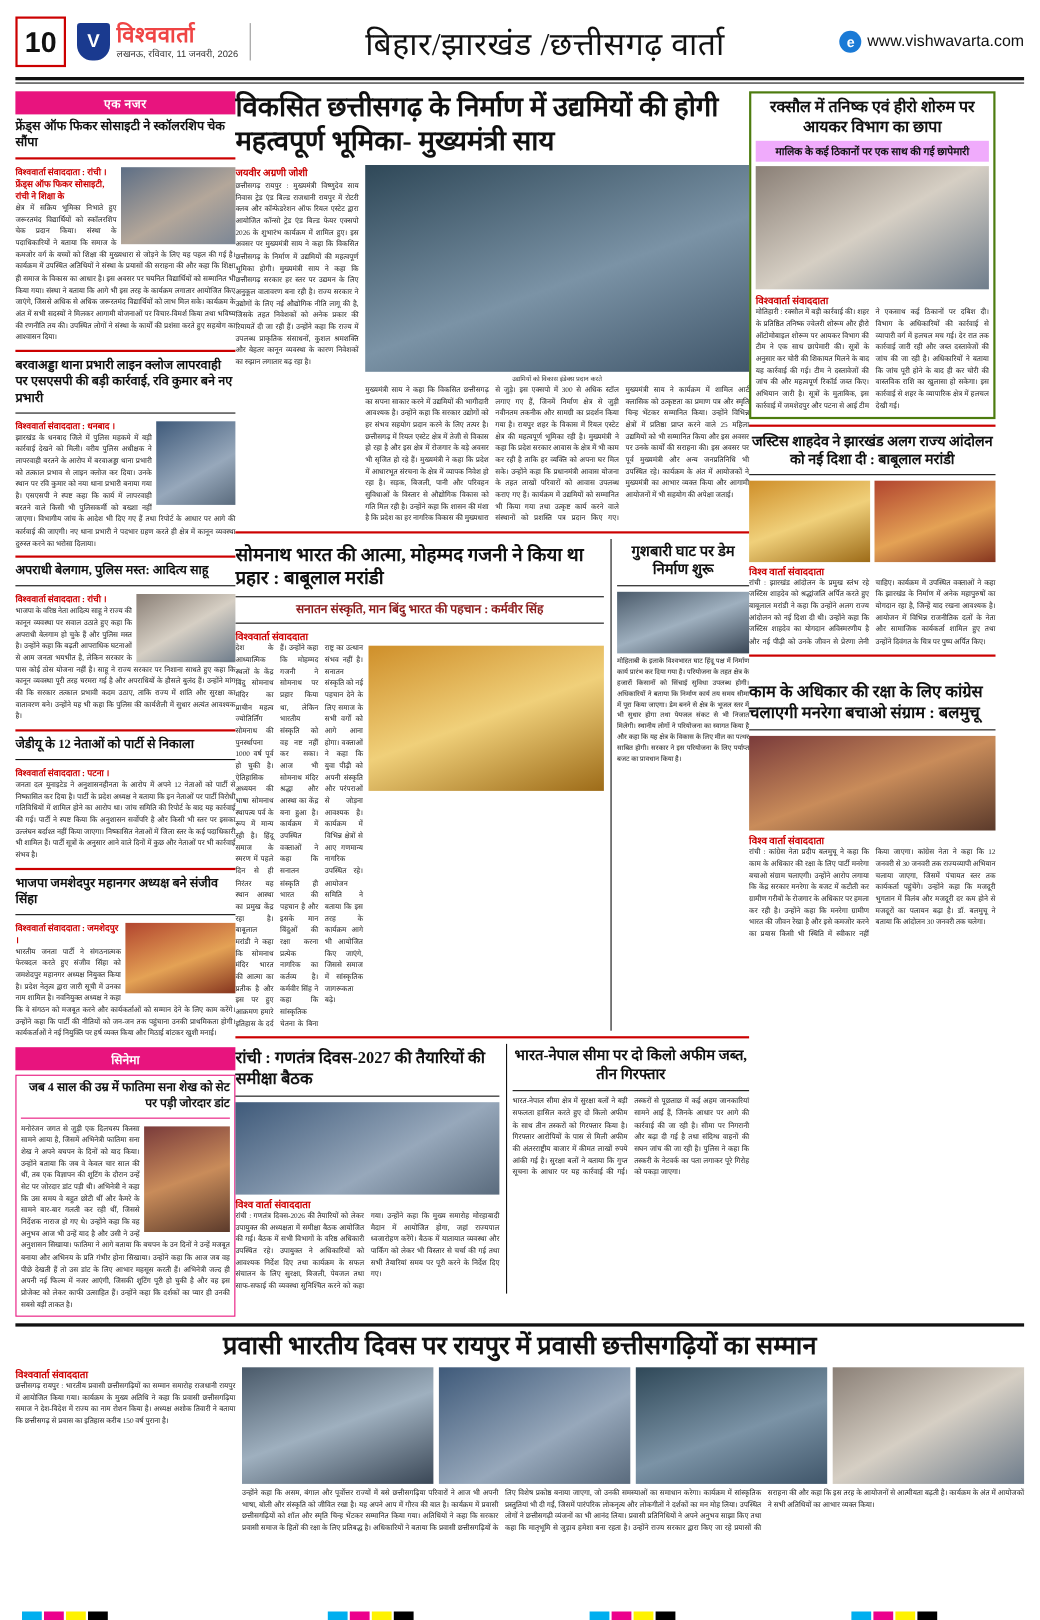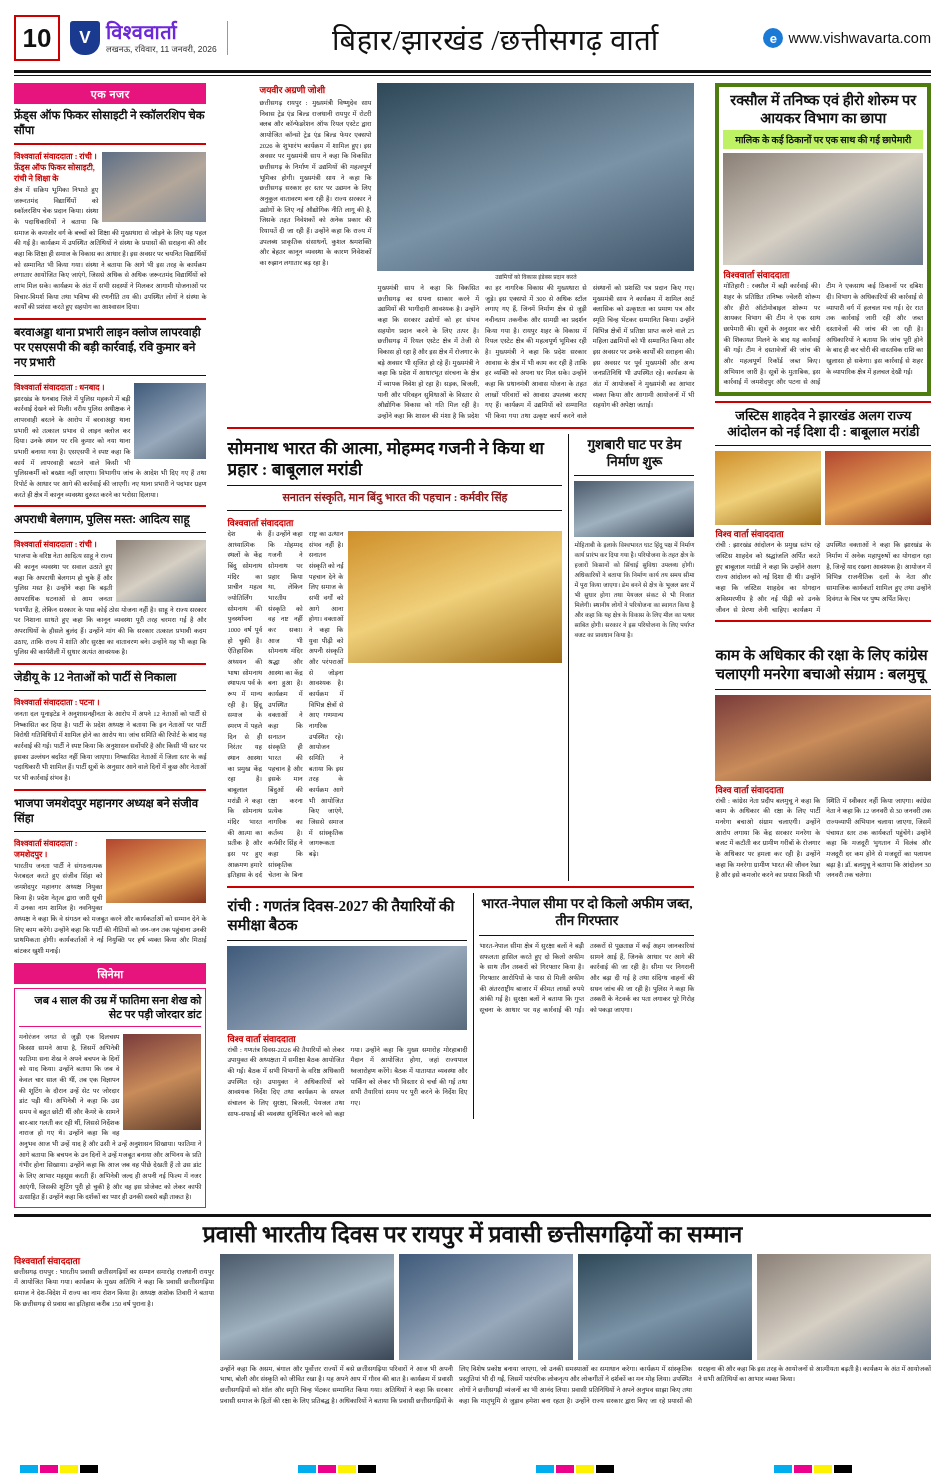--- a/index.html
+++ b/index.html
@@ -20,32 +20,32 @@
     width:46px; height:46px; border:2px solid #c00; display:flex; align-items:center; justify-content:center;
     font-family:"Liberation Sans", sans-serif; font-weight:bold; font-size:26px; color:#111;
   }
   .logo-box { display:flex; align-items:center; margin-left:10px; padding-right:10px; border-right:1px solid #999; }
   .logo-emblem {
     width:30px; height:34px; background:#1a3a8f; border-radius:3px 3px 14px 14px;
     display:flex; align-items:center; justify-content:center; color:#fff; font-size:17px; font-weight:bold;
     font-family:"Liberation Sans", sans-serif;
   }
   .logo-text { margin-left:6px; line-height:1; }
-  .logo-title { font-size:20px; font-weight:bold; color:#6d28d9; letter-spacing:.5px; }
+  .logo-title { font-size:20px; font-weight:bold; color:#ef4444; letter-spacing:.5px; }
   .logo-sub { font-size:8.5px; color:#333; margin-top:3px; font-family:"Liberation Sans", sans-serif; }
   .masthead-center { flex:1; text-align:center; }
   .masthead-center .edition { font-size:29px; font-weight:normal; letter-spacing:.5px; }
   .masthead-right { display:flex; align-items:center; font-family:"Liberation Sans", sans-serif; font-size:14.5px; }
   .eicon { width:20px; height:20px; border-radius:50%; background:#1a7ad6; color:#fff; display:inline-flex;
     align-items:center; justify-content:center; font-size:13px; font-weight:bold; margin-right:5px; }
   .rule-thick { height:3px; background:#111; margin:0 14px; }
   .rule-thin { height:1px; background:#111; margin:2px 14px 0 14px; }
 
   
-  .body-grid { display:flex; gap:21px; padding:7px 14px 0 14px; }
+  .body-grid { display:flex; gap:0; padding:7px 14px 0 14px; }
   .col { }
   .col-left { width:200px; }
   .col-mid { width:467px; }
   .col-right { width:224px; }
 
   
   .pink-head {
     background:#e8147e; color:#fff; text-align:center; font-size:11px; font-weight:bold;
     padding:3px 0; letter-spacing:.5px;
   }
@@ -87,21 +87,21 @@
   .mid-flex { display:flex; gap:6px; }
   .banner-title {
     font-size:23px; font-weight:bold; text-align:center; line-height:1.2; margin:2px 0 4px;
   }
   .maroon-bar {
     background:#8d1b1b; color:#fff; text-align:center; font-size:11px; font-weight:bold; padding:4px 6px;
   }
 
   
   .rt-head { font-size:14.5px; font-weight:bold; line-height:1.25; text-align:center; color:#111; }
-  .yellowbar { background:#bef264; color:#111; font-size:9.5px; font-weight:bold; text-align:center; padding:3px 4px; }
+  .yellowbar { background:#f0abfc; color:#111; font-size:9.5px; font-weight:bold; text-align:center; padding:3px 4px; }
 
   
   .cinema-head { background:#e8147e; color:#fff; text-align:center; font-size:11px; font-weight:bold; padding:3px; }
   .cinema-wrap { border:1px solid #e8147e; margin-top:4px; padding:4px; }
   .cinema-title { font-size:11px; font-weight:bold; line-height:1.3; text-align:right; }
 
   
   .reg-strip { position:absolute; left:0; bottom:0; width:945px; height:24px; display:flex; align-items:center; }
   .reg-row { display:flex; gap:2px; margin-left:20px; }
   .sw { width:18px; height:12px; }
@@ -187,22 +187,23 @@
           <div class="sep" style="background:#e8147e;height:1px;"></div>
           <div class="photo ph-e inline-img-right" style="width:78px;height:96px;"></div>
           <div class="txt">मनोरंजन जगत से जुड़ी एक दिलचस्प किस्सा सामने आया है, जिसमें अभिनेत्री फातिमा सना शेख ने अपने बचपन के दिनों को याद किया। उन्होंने बताया कि जब वे केवल चार साल की थीं, तब एक विज्ञापन की शूटिंग के दौरान उन्हें सेट पर जोरदार डांट पड़ी थी। अभिनेत्री ने कहा कि उस समय वे बहुत छोटी थीं और कैमरे के सामने बार-बार गलती कर रही थीं, जिससे निर्देशक नाराज हो गए थे। उन्होंने कहा कि वह अनुभव आज भी उन्हें याद है और उसी ने उन्हें अनुशासन सिखाया। फातिमा ने आगे बताया कि बचपन के उन दिनों ने उन्हें मजबूत बनाया और अभिनय के प्रति गंभीर होना सिखाया। उन्होंने कहा कि आज जब वह पीछे देखती हैं तो उस डांट के लिए आभार महसूस करती हैं। अभिनेत्री जल्द ही अपनी नई फिल्म में नजर आएंगी, जिसकी शूटिंग पूरी हो चुकी है और वह इस प्रोजेक्ट को लेकर काफी उत्साहित हैं। उन्होंने कहा कि दर्शकों का प्यार ही उनकी सबसे बड़ी ताकत है।</div>
         </div>
       </div>
     </div>
 
     <div class="col col-mid">
 
       <div>
+        <h2 class="head-main">विकसित छत्तीसगढ़ के निर्माण में उद्यमियों की होगी महत्वपूर्ण भूमिका- मुख्यमंत्री साय</h2>
         <div class="mid-flex">
-          <div style="width:112px;margin-left:32px;">
+          <div style="width:112px;">
             <div class="kicker">जयवीर अग्रणी जोशी</div>
             <div class="txt" style="margin-top:2px;">छत्तीसगढ़ रायपुर : मुख्यमंत्री विष्णुदेव साय निवास ट्रेड एंड बिल्ड राजधानी रायपुर में रोटरी क्लब और कॉन्फेडरेशन ऑफ रियल एस्टेट द्वारा आयोजित कॉन्सो ट्रेड एंड बिल्ड फेयर एक्सपो 2026 के शुभारंभ कार्यक्रम में शामिल हुए। इस अवसर पर मुख्यमंत्री साय ने कहा कि विकसित छत्तीसगढ़ के निर्माण में उद्यमियों की महत्वपूर्ण भूमिका होगी। मुख्यमंत्री साय ने कहा कि छत्तीसगढ़ सरकार हर स्तर पर उद्यमन के लिए अनुकूल वातावरण बना रही है। राज्य सरकार ने उद्योगों के लिए नई औद्योगिक नीति लागू की है, जिसके तहत निवेशकों को अनेक प्रकार की रियायतें दी जा रही हैं। उन्होंने कहा कि राज्य में उपलब्ध प्राकृतिक संसाधनों, कुशल श्रमशक्ति और बेहतर कानून व्यवस्था के कारण निवेशकों का रुझान लगातार बढ़ रहा है।</div>
           </div>
           <div style="flex:1;">
             <div class="photo ph-f" style="width:100%;height:188px;"></div>
             <div class="cap">उद्यमियों को विकास इंडेक्स प्रदान करते</div>
             <div class="txt cols3" style="margin-top:2px;">
               <span>मुख्यमंत्री साय ने कहा कि विकसित छत्तीसगढ़ का सपना साकार करने में उद्यमियों की भागीदारी आवश्यक है। उन्होंने कहा कि सरकार उद्योगों को हर संभव सहयोग प्रदान करने के लिए तत्पर है। छत्तीसगढ़ में रियल एस्टेट क्षेत्र में तेजी से विकास हो रहा है और इस क्षेत्र में रोजगार के बड़े अवसर भी सृजित हो रहे हैं। मुख्यमंत्री ने कहा कि प्रदेश में आधारभूत संरचना के क्षेत्र में व्यापक निवेश हो रहा है। सड़क, बिजली, पानी और परिवहन सुविधाओं के विस्तार से औद्योगिक विकास को गति मिल रही है। उन्होंने कहा कि शासन की मंशा है कि प्रदेश का हर नागरिक विकास की मुख्यधारा से जुड़े। इस एक्सपो में 300 से अधिक स्टॉल लगाए गए हैं, जिनमें</span>
               <span>निर्माण क्षेत्र से जुड़ी नवीनतम तकनीक और सामग्री का प्रदर्शन किया गया है। रायपुर शहर के विकास में रियल एस्टेट क्षेत्र की महत्वपूर्ण भूमिका रही है। मुख्यमंत्री ने कहा कि प्रदेश सरकार आवास के क्षेत्र में भी काम कर रही है ताकि हर व्यक्ति को अपना घर मिल सके। उन्होंने कहा कि प्रधानमंत्री आवास योजना के तहत लाखों परिवारों को आवास उपलब्ध कराए गए हैं। कार्यक्रम में उद्यमियों को सम्मानित भी किया गया तथा उत्कृष्ट कार्य करने वाले संस्थानों को प्रशस्ति पत्र प्रदान किए गए।</span>
               <span>मुख्यमंत्री साय ने कार्यक्रम में शामिल आर्ट क्लासिक को उत्कृष्टता का प्रमाण पत्र और स्मृति चिन्ह भेंटकर सम्मानित किया। उन्होंने विभिन्न क्षेत्रों में प्रतिष्ठा प्राप्त करने वाले 25 महिला उद्यमियों को भी सम्मानित किया और इस अवसर पर उनके कार्यों की सराहना की। इस अवसर पर पूर्व मुख्यमंत्री और अन्य जनप्रतिनिधि भी उपस्थित रहे। कार्यक्रम के अंत में आयोजकों ने मुख्यमंत्री का आभार व्यक्त किया और आगामी आयोजनों में भी सहयोग की अपेक्षा जताई।</span>
@@ -251,21 +252,21 @@
         <div style="width:221px;border-left:1px solid #111;padding-left:5px;">
           <div class="head3" style="text-align:center;">भारत-नेपाल सीमा पर दो किलो अफीम जब्त, तीन गिरफ्तार</div>
           <div class="sep"></div>
           <div class="txt cols2">भारत-नेपाल सीमा क्षेत्र में सुरक्षा बलों ने बड़ी सफलता हासिल करते हुए दो किलो अफीम के साथ तीन तस्करों को गिरफ्तार किया है। गिरफ्तार आरोपियों के पास से मिली अफीम की अंतरराष्ट्रीय बाजार में कीमत लाखों रुपये आंकी गई है। सुरक्षा बलों ने बताया कि गुप्त सूचना के आधार पर यह कार्रवाई की गई। तस्करों से पूछताछ में कई अहम जानकारियां सामने आई हैं, जिनके आधार पर आगे की कार्रवाई की जा रही है। सीमा पर निगरानी और बढ़ा दी गई है तथा संदिग्ध वाहनों की सघन जांच की जा रही है। पुलिस ने कहा कि तस्करी के नेटवर्क का पता लगाकर पूरे गिरोह को पकड़ा जाएगा।</div>
         </div>
       </div>
     </div>
 
     <div class="col col-right">
 
-      <div style="border:4px solid #4d7c0f;padding:4px;">
+      <div style="border:2px solid #4d7c0f;padding:4px;">
         <div class="rt-head">रक्सौल में तनिष्क एवं हीरो शोरुम पर आयकर विभाग का छापा</div>
         <div class="yellowbar" style="margin-top:3px;">मालिक के कई ठिकानों पर एक साथ की गई छापेमारी</div>
         <div class="photo ph-b" style="width:100%;height:112px;margin-top:4px;"></div>
         <div class="kicker" style="margin-top:3px;">विश्ववार्ता संवाददाता</div>
         <div class="txt cols2">
           <span>मोतिहारी : रक्सौल में बड़ी कार्रवाई की। शहर के प्रतिष्ठित तनिष्क ज्वेलरी शोरूम और हीरो ऑटोमोबाइल शोरूम पर आयकर विभाग की टीम ने एक साथ छापेमारी की। सूत्रों के अनुसार कर चोरी की शिकायत मिलने के बाद यह कार्रवाई की गई। टीम ने दस्तावेजों की जांच की और महत्वपूर्ण रिकॉर्ड जब्त किए।</span>
           <span>अभियान जारी है। सूत्रों के मुताबिक, इस कार्रवाई में जमशेदपुर और पटना से आई टीम ने एकसाथ कई ठिकानों पर दबिश दी। विभाग के अधिकारियों की कार्रवाई से व्यापारी वर्ग में हलचल मच गई। देर रात तक कार्रवाई जारी रही और जब्त दस्तावेजों की जांच की जा रही है। अधिकारियों ने बताया कि जांच पूरी होने के बाद ही कर चोरी की वास्तविक राशि का खुलासा हो सकेगा। इस कार्रवाई से शहर के व्यापारिक क्षेत्र में हलचल देखी गई।</span>
         </div>
       </div>
 

